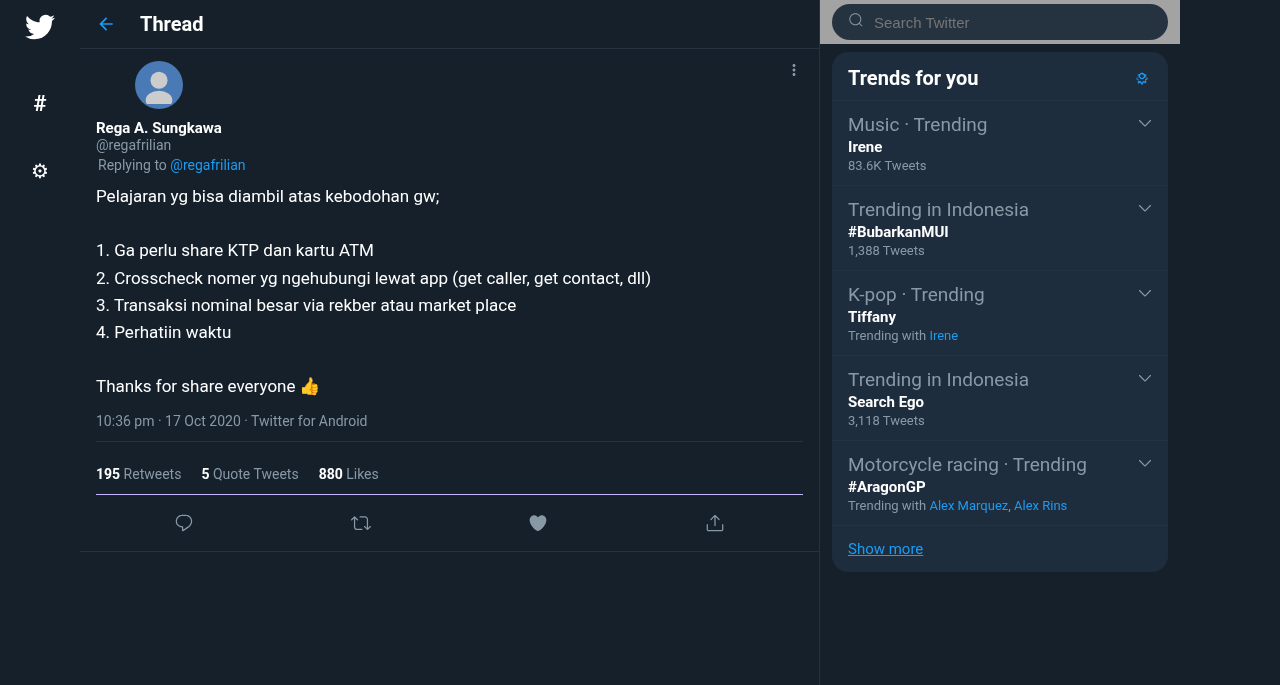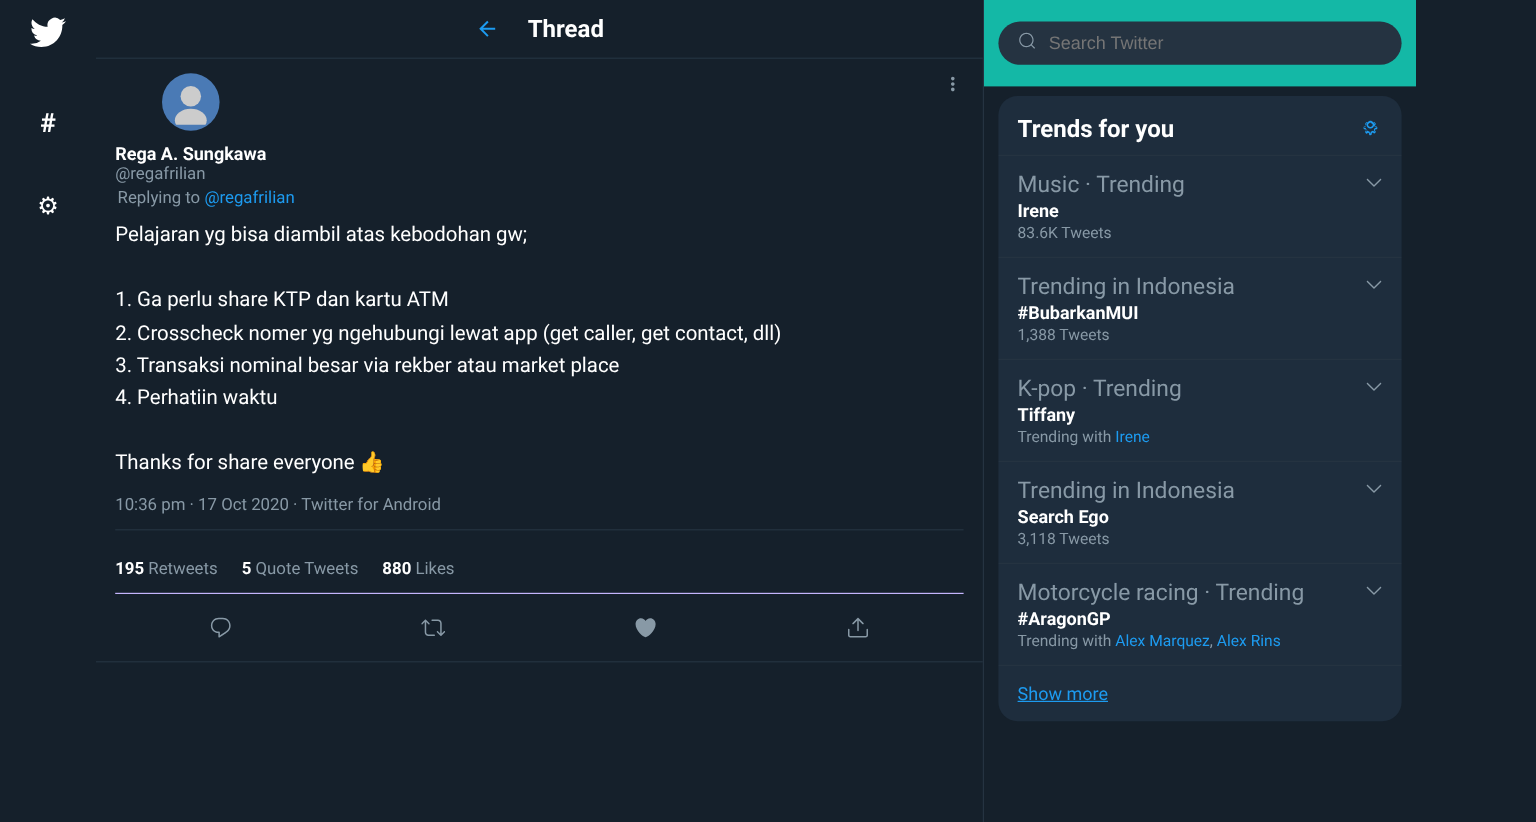--- a/index.html
+++ b/index.html
@@ -52,21 +52,20 @@
     }
 
     
     .thread-header {
       display: flex;
       align-items: center;
       padding: 12px 16px;
       gap: 24px;
       border-bottom: 1px solid #253341;
       background: #15202b;
-      justify-content: center;
     }
     .back-btn {
       color: #1d9bf0;
       font-size: 18px;
       cursor: pointer;
       display: flex;
       align-items: center;
     }
     .thread-title {
       font-size: 20px;
@@ -175,22 +174,22 @@
     
     .right-sidebar {
       width: 360px;
       background: #15202b;
       padding: 0;
       overflow-y: auto;
     }
 
     
     .search-bar {
-      padding: 18px 12px;
-      background: #14b8a6;
+      padding: 4px 12px;
+      background: #a3a3a3;
       position: sticky;
       top: 0;
       z-index: 10;
     }
     .search-input-wrapper {
       background: #253341;
       border-radius: 24px;
       display: flex;
       align-items: center;
       padding: 8px 16px;

